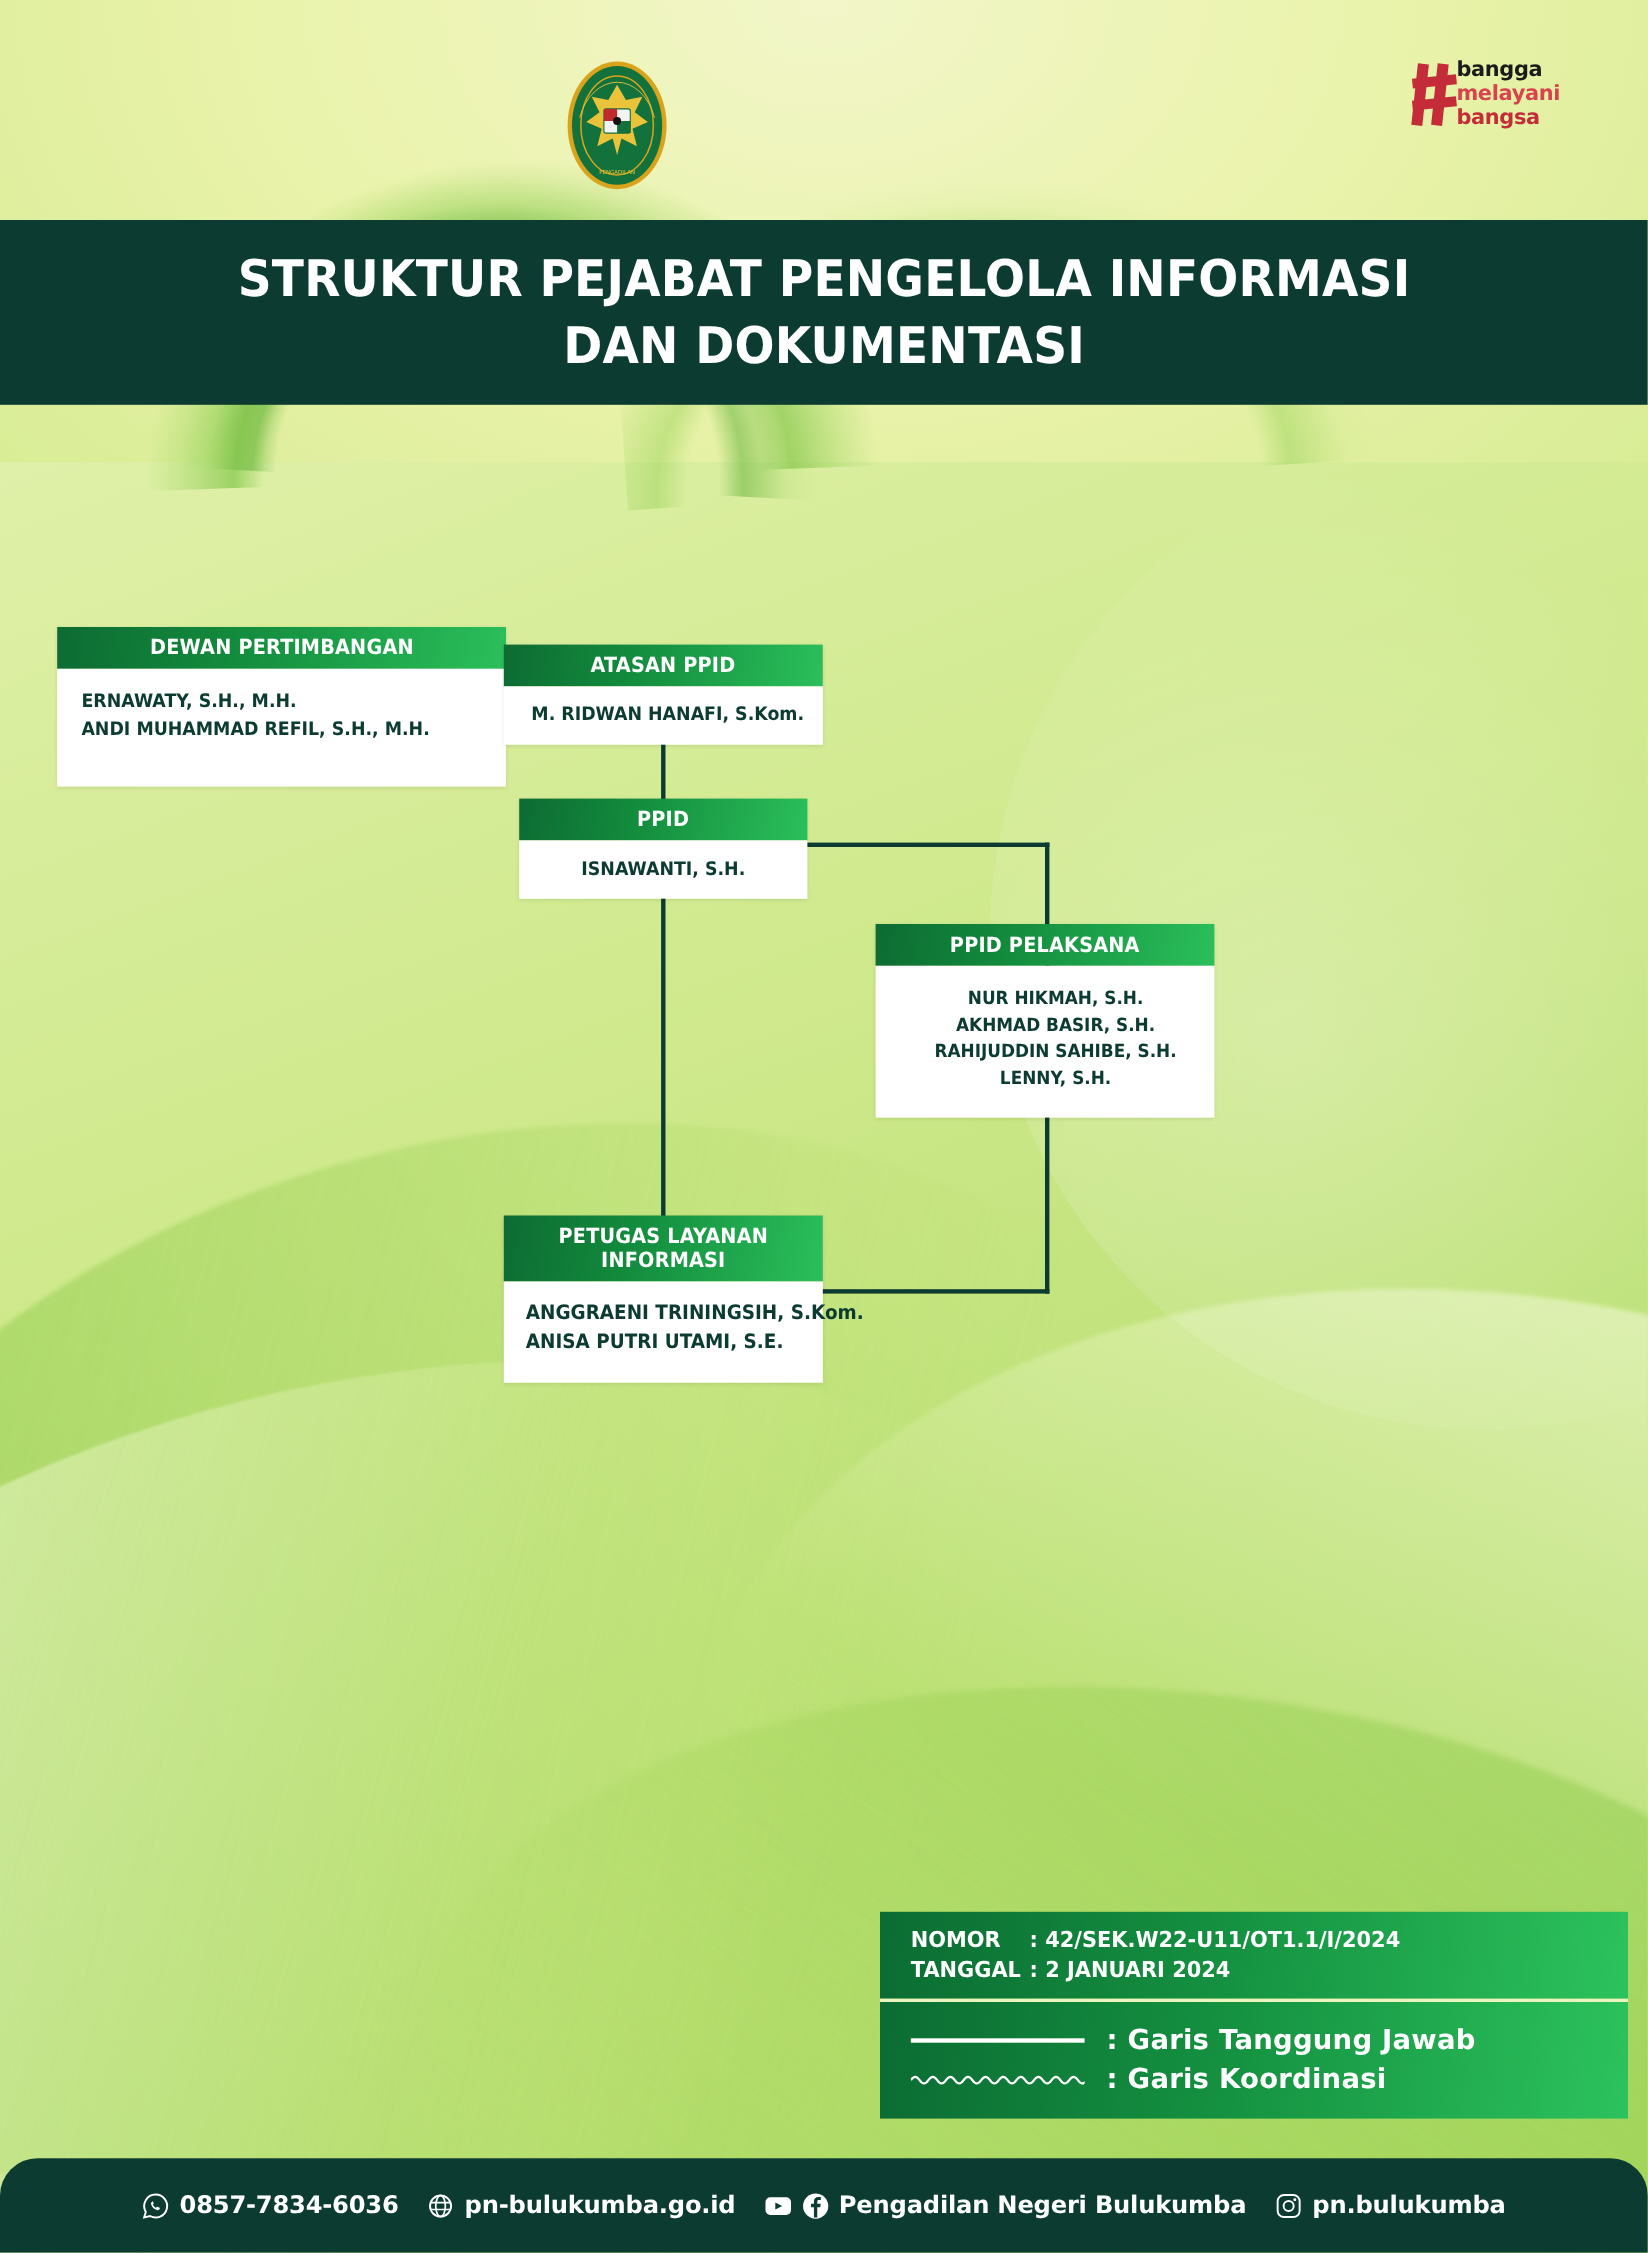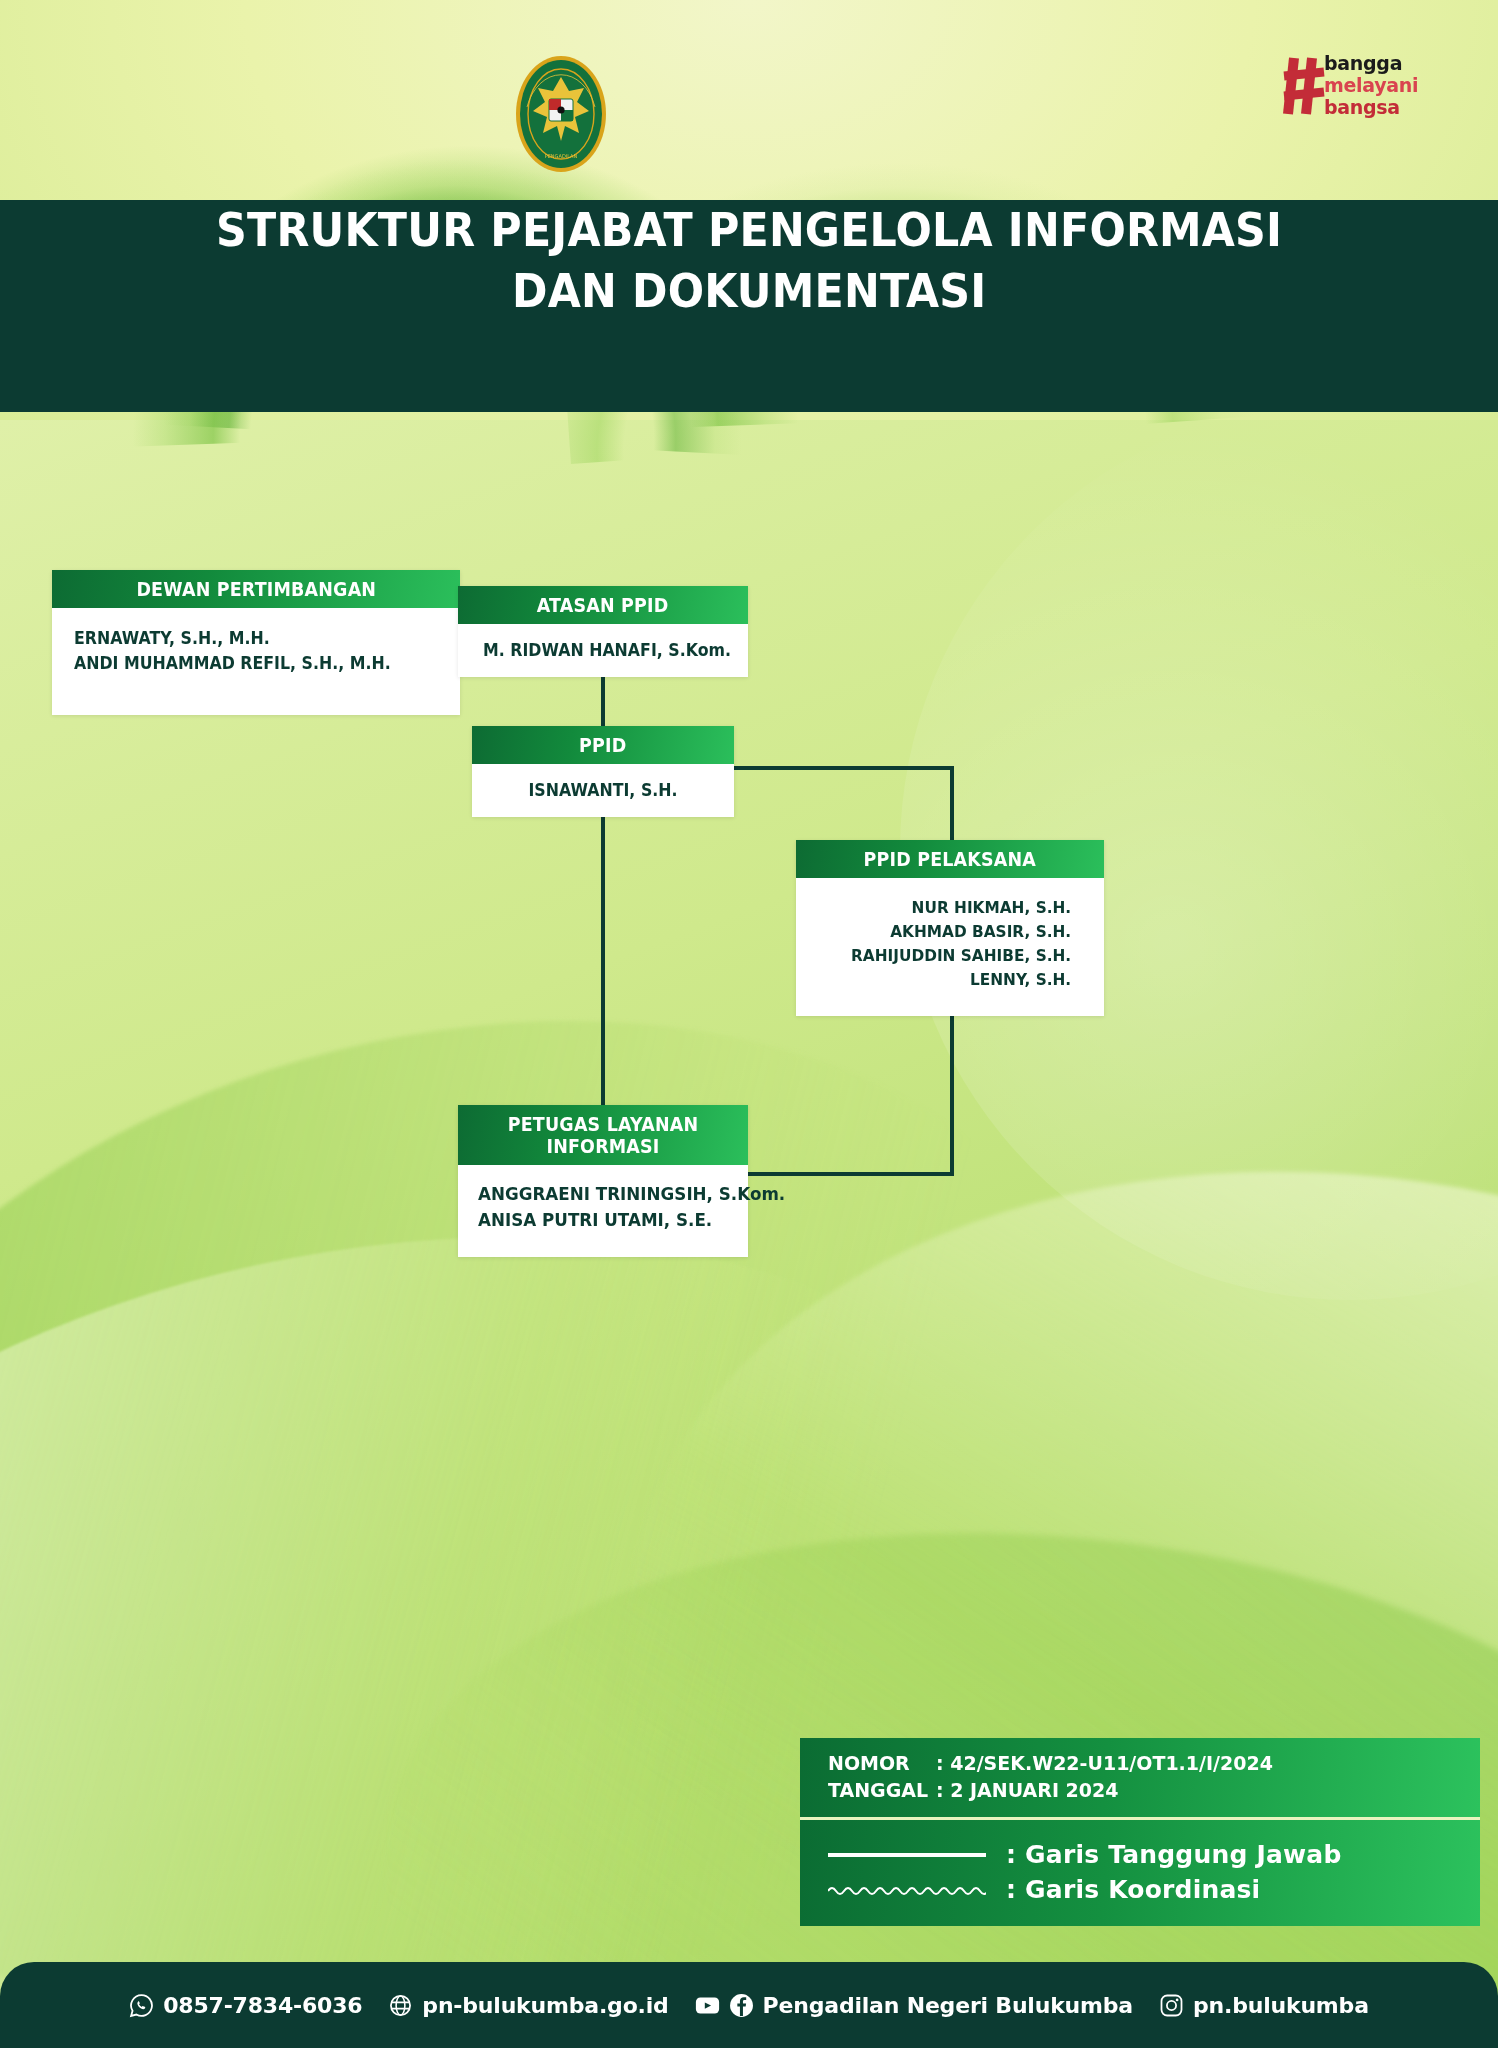--- a/index.html
+++ b/index.html
@@ -60,22 +60,22 @@
 
   .logo-bangga{position:absolute;right:76px;top:50px;width:140px;height:76px;}
   .bb-hash{position:absolute;left:0;top:6px;width:44px;height:60px;}
   .bb-lines{position:absolute;left:42px;top:2px;font-family:"DejaVu Sans", sans-serif;
     font-weight:700;font-size:19px;line-height:1.17;letter-spacing:-0.3px;}
   .bb-l1{color:#1b1b1b;}
   .bb-l2{color:#d9434f;}
   .bb-l3{color:#c32c38;}
 
   
-  .title-band{position:absolute;left:0;right:0;top:200px;height:212px;background:#0c3b32;
-    display:flex;flex-direction:column;align-items:center;justify-content:flex-start;}
+  .title-band{position:absolute;left:0;right:0;top:200px;height:168px;background:#0c3b32;
+    display:flex;flex-direction:column;align-items:center;justify-content:center;}
   .title-band h1{margin:0;color:#fff;text-align:center;
     font-family:"DejaVu Sans", sans-serif;font-weight:700;
     font-size:46px;line-height:1.32;letter-spacing:0.2px;
     transform:scaleX(.93);transform-origin:center;}
 
   
   .chart{position:absolute;left:0;top:408px;right:0;bottom:180px;}
   .node{position:absolute;box-shadow:0 1px 4px rgba(0,0,0,.10);}
   .node .hd{
     background:linear-gradient(100deg,#0d6b33 0%,#128a3c 38%,#2bbf5b 100%);
@@ -89,21 +89,21 @@
     line-height:1.45;padding:14px 16px;}
   .node .bd div{transform:scaleX(.93);transform-origin:left center;white-space:nowrap;}
   .node.center .bd div{transform-origin:center;}
   .node.center .bd{text-align:center;}
 
   #n-dewan{left:52px;top:162px;width:408px;}
   #n-dewan .bd{text-align:left;padding-left:22px;padding-top:18px;padding-bottom:40px;}
   #n-atasan{left:458px;top:178px;width:290px;}
   #n-ppid{left:472px;top:318px;width:262px;}
   #n-pelaksana{left:796px;top:432px;width:308px;}
-  #n-pelaksana .bd{text-align:right;padding-left:52px;padding-top:18px;padding-bottom:24px;font-size:16.5px;}
+  #n-pelaksana .bd{text-align:center;padding-left:52px;padding-top:18px;padding-bottom:24px;font-size:16.5px;}
   #n-petugas{left:458px;top:697px;width:290px;}
   #n-petugas .bd{text-align:left;padding-left:20px;padding-top:16px;padding-bottom:24px;font-size:18px;}
 
   .link{position:absolute;background:#0c3b32;}
   .lv{width:4px;}
   .lh{height:4px;}
   .dashed{position:absolute;height:7px;
     background:repeating-linear-gradient(to right,#0c3b32 0 22px,transparent 22px 34px);}
 
   

